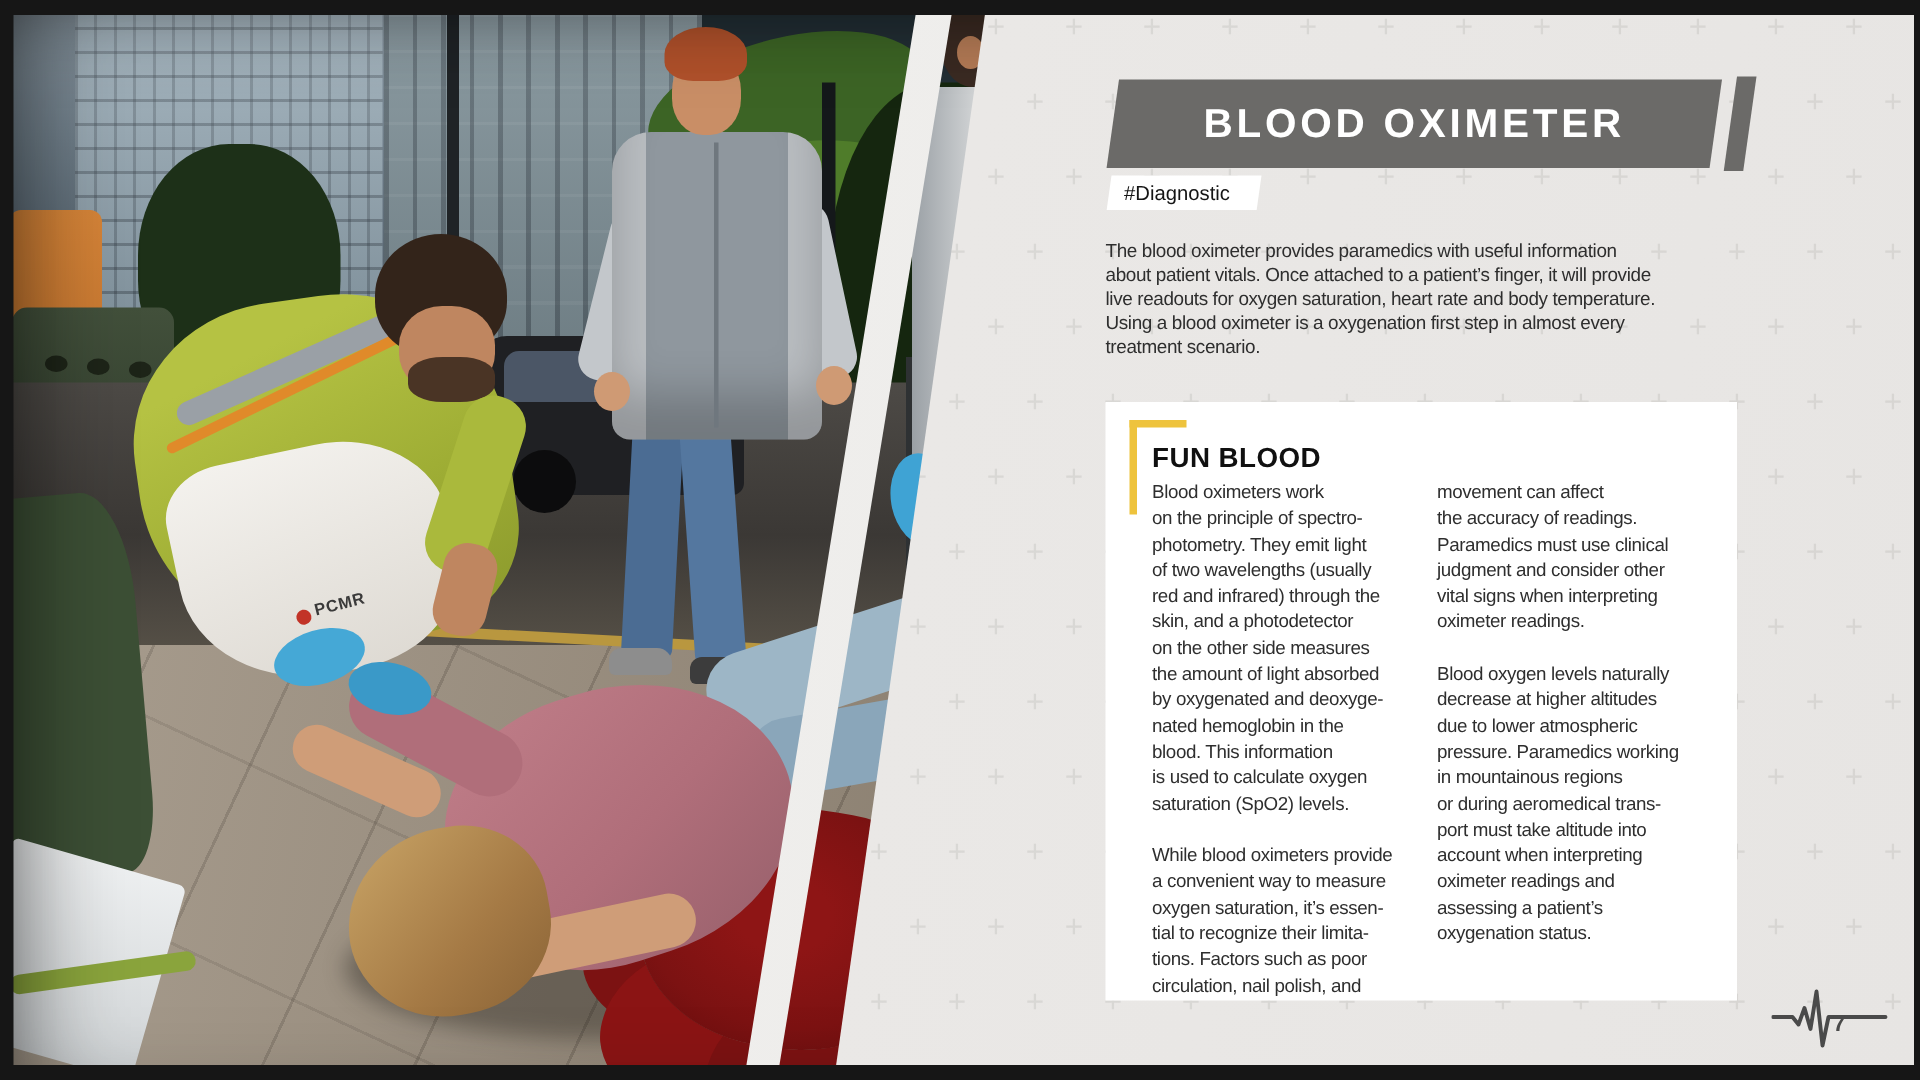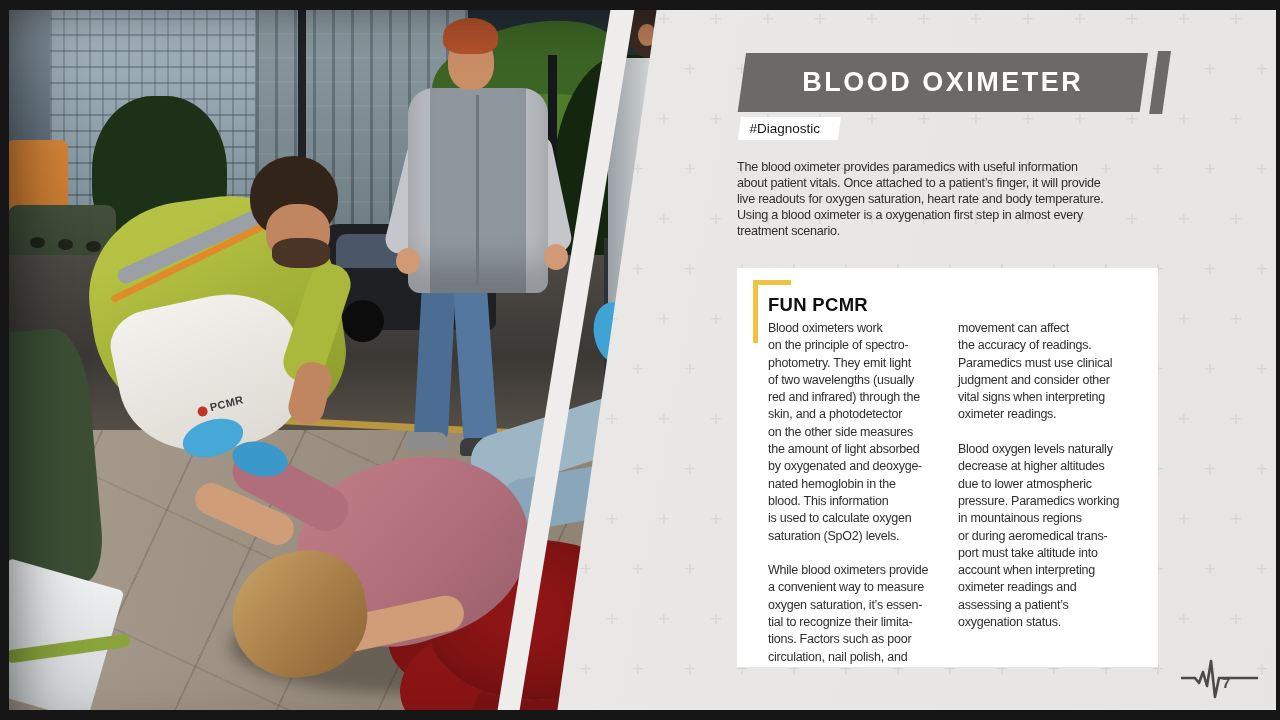--- a/index.html
+++ b/index.html
@@ -401,21 +401,21 @@
 
     <div id="intro">The blood oximeter provides paramedics with useful information
 about patient vitals. Once attached to a patient’s finger, it will provide
 live readouts for oxygen saturation, heart rate and body temperature.
 Using a blood oximeter is a oxygenation first step in almost every
 treatment scenario.</div>
 
     <div id="fact-box">
       <div id="fact-bracket-h"></div>
       <div id="fact-bracket-v"></div>
-      <div id="fact-heading">FUN PCMR</div>
+      <div id="fact-heading">FUN BLOOD</div>
       <div id="fact-cols">
         <div id="fcol-left" class="fcol">Blood oximeters work
 on the principle of spectro-
 photometry. They emit light
 of two wavelengths (usually
 red and infrared) through the
 skin, and a photodetector
 on the other side measures
 the amount of light absorbed
 by oxygenated and deoxyge-

